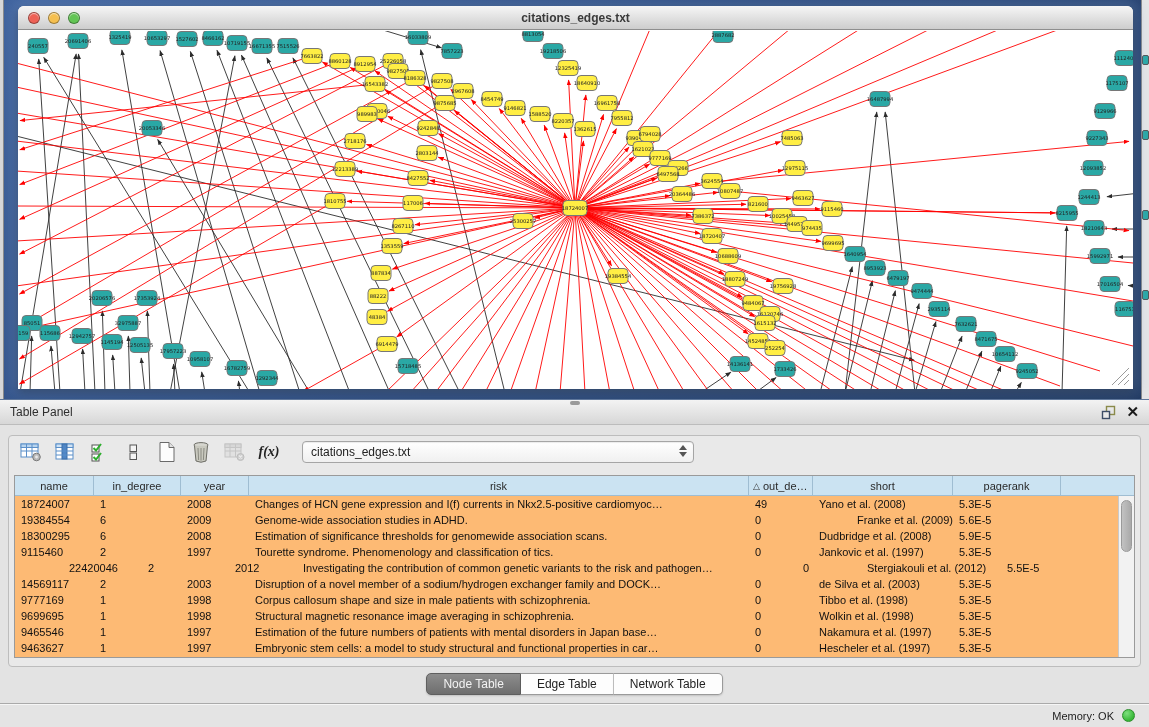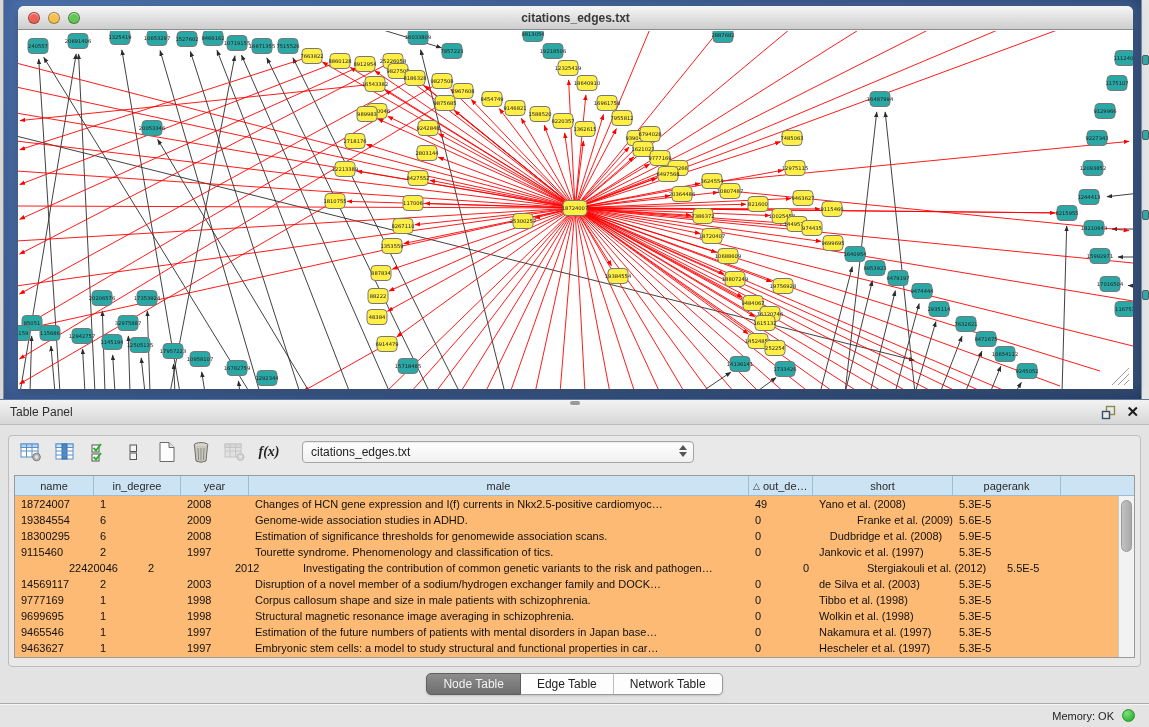--- a/index.html
+++ b/index.html
@@ -635,21 +635,21 @@
           <div class="th" style="width: 79px;">
             <span>name</span>
           </div>
           <div class="th" style="width: 87px;">
             <span>in_degree</span>
           </div>
           <div class="th" style="width: 68px;">
             <span>year</span>
           </div>
           <div class="th" style="width: 500px;">
-            <span>male</span>
+            <span>risk</span>
           </div>
           <div class="th left" style="width: 64px;">
             <span class="sort-tri">△</span>
             <span>out_de…</span>
           </div>
           <div class="th" style="width: 140px;">
             <span>short</span>
           </div>
           <div class="th" style="width: 108px;">
             <span>pagerank</span>
@@ -674,21 +674,21 @@
             <div class="td" style="width: 64px;">0</div>
             <div class="td" style="width: 140px; text-align: right;">Franke et al. (2009)</div>
             <div class="td" style="width: 108px;">5.6E-5</div>
           </div>
           <div class="tr">
             <div class="td" style="width: 79px;">18300295</div>
             <div class="td" style="width: 87px;">6</div>
             <div class="td" style="width: 68px;">2008</div>
             <div class="td" style="width: 500px;">Estimation of significance thresholds for genomewide association scans.</div>
             <div class="td" style="width: 64px;">0</div>
-            <div class="td" style="width: 140px; text-align: center;">Dudbridge et al. (2008)</div>
+            <div class="td" style="width: 140px;">Dudbridge et al. (2008)</div>
             <div class="td" style="width: 108px;">5.9E-5</div>
           </div>
           <div class="tr">
             <div class="td" style="width: 79px;">9115460</div>
             <div class="td" style="width: 87px;">2</div>
             <div class="td" style="width: 68px;">1997</div>
             <div class="td" style="width: 500px;">Tourette syndrome. Phenomenology and classification of tics.</div>
             <div class="td" style="width: 64px;">0</div>
             <div class="td" style="width: 140px;">Jankovic et al. (1997)</div>
             <div class="td" style="width: 108px;">5.3E-5</div>

